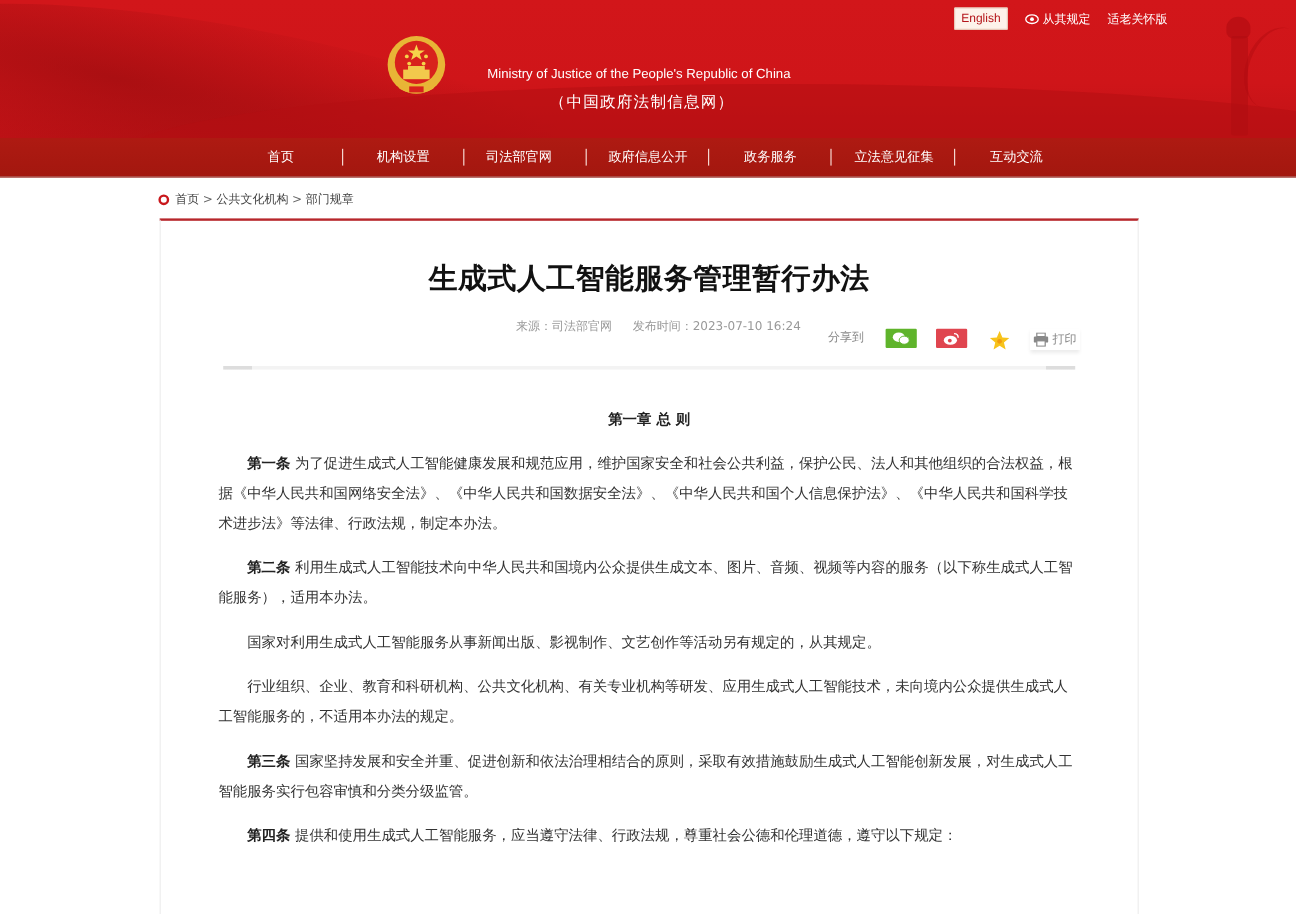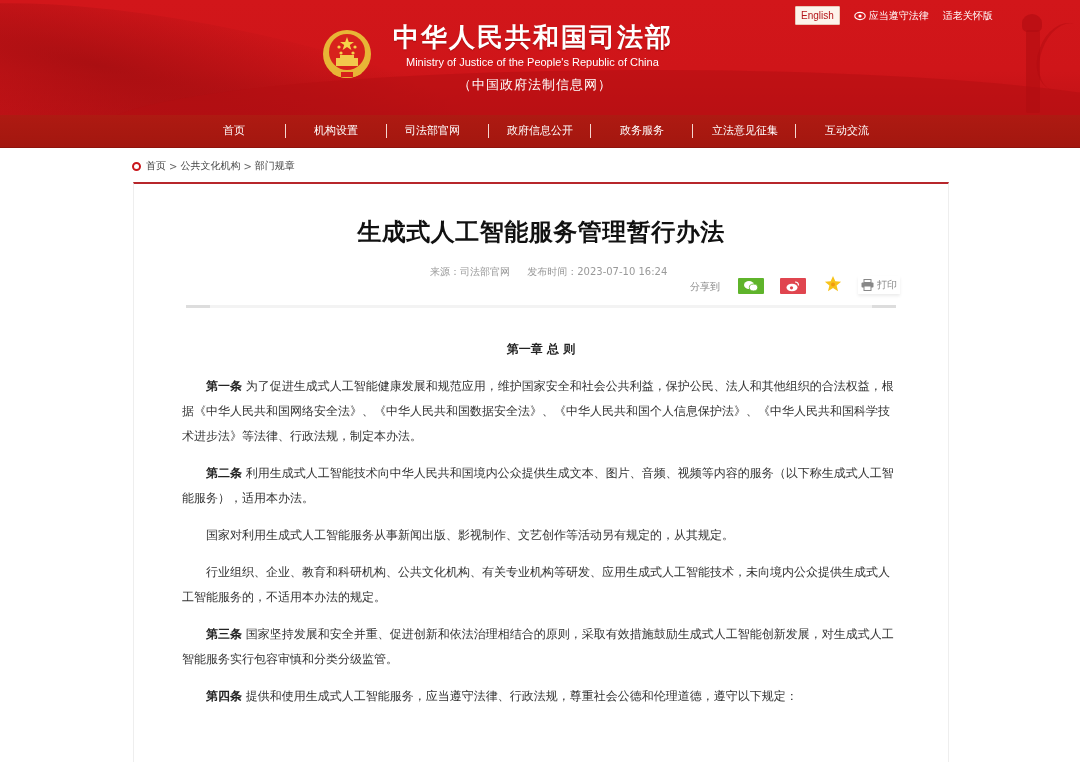--- a/index.html
+++ b/index.html
@@ -79,21 +79,21 @@
     position: absolute; left: 133px; top: 182px; width: 816px; height: 600px;
     border-left: 1px solid #eee; border-right: 1px solid #eee;
     border-top: 2px solid #b7262b; background: #fff;
   }
   .title {
     position: absolute; left: 0; width: 100%; top: 32px; text-align: center;
     font-size: 24px; font-weight: bold; color: #111; letter-spacing: 0.5px;
   }
   .meta { position: absolute; left: 296px; top: 81px; font-size: 10px; color: #999; }
   .meta span { margin-right: 14px; }
-  .share { position: absolute; left: 556px; top: 90px; display: flex; align-items: flex-end; font-size: 10px; color: #888; }
+  .share { position: absolute; left: 556px; top: 90px; display: flex; align-items: flex-start; font-size: 10px; color: #888; }
   .share .label { margin-right: 18px; }
   .share-btn { width: 26px; height: 16px; border-radius: 1px; display: flex; align-items: center; justify-content: center; margin-right: 16px; cursor: pointer; }
   .share-wechat { background: #5fb42b; }
   .share-weibo { background: #e0454f; }
   .share-star { width: 22px; height: 20px; margin-right: 14px; display:flex; align-items:center; justify-content:center; cursor: pointer; }
   .print { display: flex; align-items: center; color: #888; cursor: pointer; padding: 2px 3px; box-shadow: 0 2px 3px rgba(0,0,0,0.08); }
   .print svg { margin-right: 3px; }
   .divider {
     position: absolute; left: 52px; top: 121px; width: 710px; height: 3px;
     background: linear-gradient(90deg, #ddd 0px, #ddd 24px, #f3f3f3 24px, #f3f3f3 686px, #ddd 686px);
@@ -127,32 +127,31 @@
       <circle cx="34" cy="19" r="1.6" fill="#f5d34a"></circle>
       <circle cx="20" cy="25" r="1.6" fill="#f5d34a"></circle>
       <circle cx="32" cy="25" r="1.6" fill="#f5d34a"></circle>
       <rect x="15" y="30" width="22" height="8" fill="#f2c94c"></rect>
       <rect x="19" y="27" width="14" height="4" fill="#f2c94c"></rect>
       <path d="M8 40 Q26 56 44 40 L40 46 Q26 54 12 46 Z" fill="#e8b536"></path>
       <rect x="20" y="44" width="12" height="5" fill="#d8221c"></rect>
     </svg>
   </div>
 
-  <div class="logo-cn">中华人民共和国司法部</div>
   <div class="logo-en">Ministry of Justice of the People's Republic of China</div>
   <div class="logo-sub">（中国政府法制信息网）</div>
 
   <div class="top-links">
     <div class="btn-english">English</div>
     <div class="top-link">
       <svg width="12" height="10" viewBox="0 0 12 10">
         <ellipse cx="6" cy="5" rx="5.2" ry="3.6" fill="none" stroke="#fff" stroke-width="1.1"></ellipse>
         <circle cx="6" cy="5" r="1.6" fill="#fff"></circle>
       </svg>
-      <span>应当遵守法律</span>
+      <span>从其规定</span>
     </div>
     <div class="top-link">
       <span>适老关怀版</span>
     </div>
   </div>
 </div>
 
 <nav class="navbar">
   <div class="nav-item" style="left:223px">首页</div>
   <div class="nav-sep" style="left:285px"></div>

